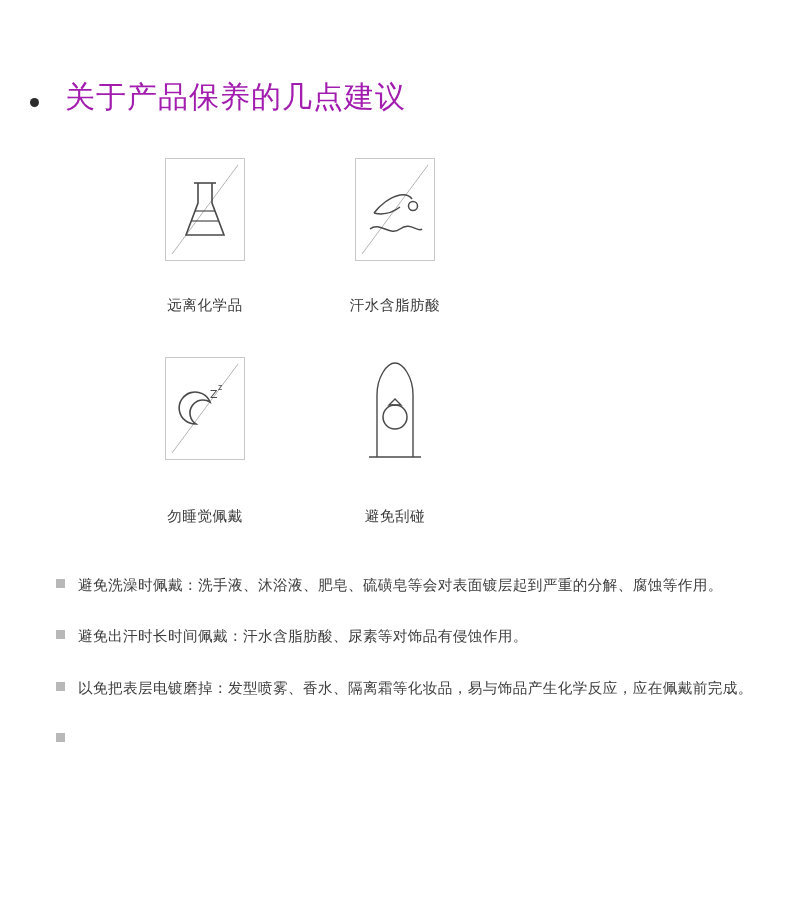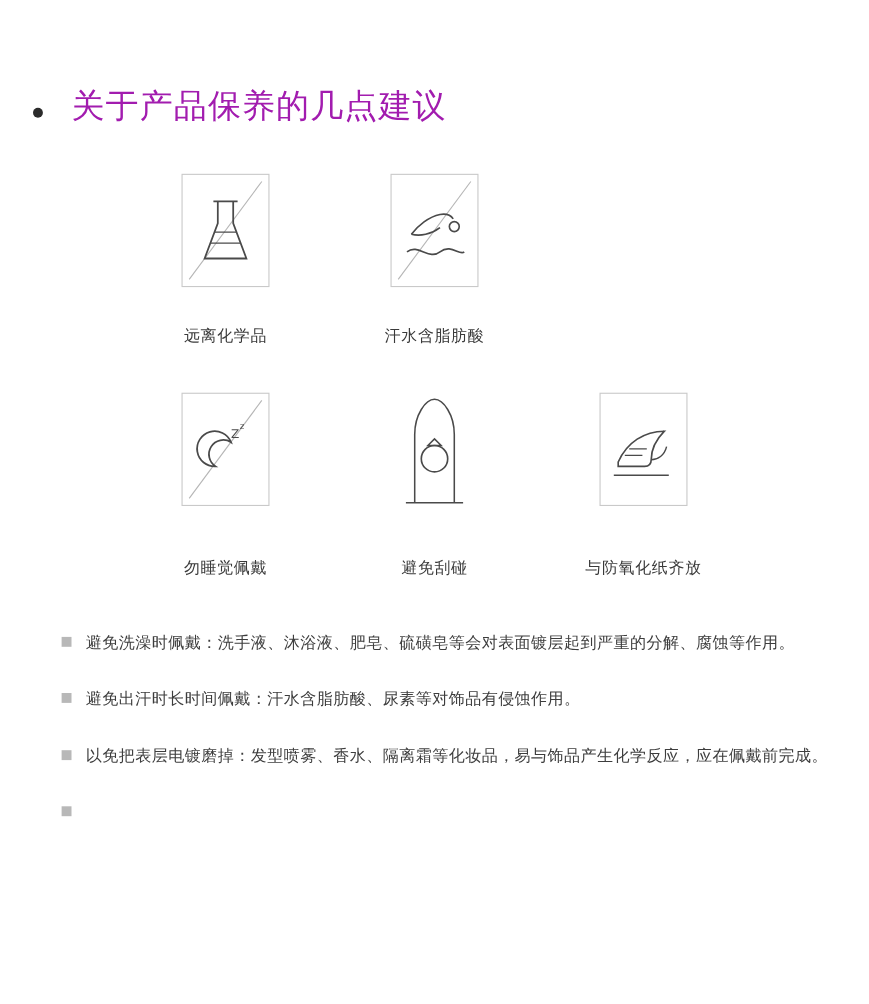--- a/index.html
+++ b/index.html
@@ -170,32 +170,20 @@
         <svg width="80" height="103" viewBox="0 0 80 103">
           <path d="M22 100 L22 38 C22 20 32 6 40 6 C48 6 58 20 58 38 L58 100" fill="none" stroke="#4a4a4a" stroke-width="1.4"></path>
           <line x1="14" y1="100" x2="66" y2="100" stroke="#4a4a4a" stroke-width="1.4"></line>
           <circle cx="40" cy="60" r="12" fill="none" stroke="#4a4a4a" stroke-width="1.5"></circle>
           <path d="M34 48 L40 42 L46 48 Z" fill="none" stroke="#4a4a4a" stroke-width="1.4"></path>
         </svg>
       </div>
       <div class="icon-caption">避免刮碰</div>
     </div>
 
-    <div class="icon-cell">
-      <div class="icon-box">
-        <svg width="78" height="101" viewBox="0 0 78 101">
-          <path d="M16 62 C24 44 40 34 58 34 C50 42 46 50 46 60 C46 64 44 66 40 66 L16 66 Z" fill="none" stroke="#4a4a4a" stroke-width="1.5"></path>
-          <path d="M46 60 C52 60 58 56 60 48" fill="none" stroke="#4a4a4a" stroke-width="1.3"></path>
-          <line x1="22" y1="56" x2="38" y2="56" stroke="#4a4a4a" stroke-width="1.2"></line>
-          <line x1="26" y1="50" x2="42" y2="50" stroke="#4a4a4a" stroke-width="1.2"></line>
-          <line x1="12" y1="74" x2="62" y2="74" stroke="#4a4a4a" stroke-width="1.3"></line>
-        </svg>
-      </div>
-      <div class="icon-caption">与防氧化纸齐放</div>
-    </div>
   </div>
 
   <div class="notes">
     <div class="note-item">
       <span class="note-marker"></span>
       <span class="note-text">避免洗澡时佩戴：洗手液、沐浴液、肥皂、硫磺皂等会对表面镀层起到严重的分解、腐蚀等作用。</span>
     </div>
     <div class="note-item">
       <span class="note-marker"></span>
       <span class="note-text">避免出汗时长时间佩戴：汗水含脂肪酸、尿素等对饰品有侵蚀作用。</span>

